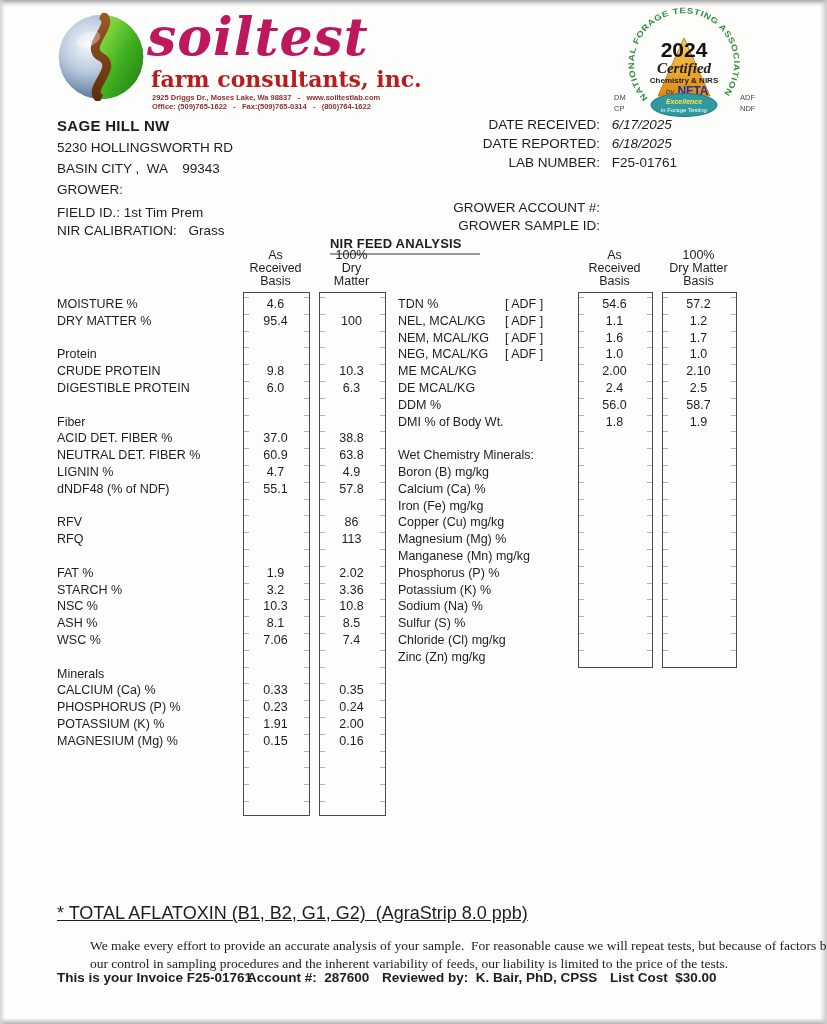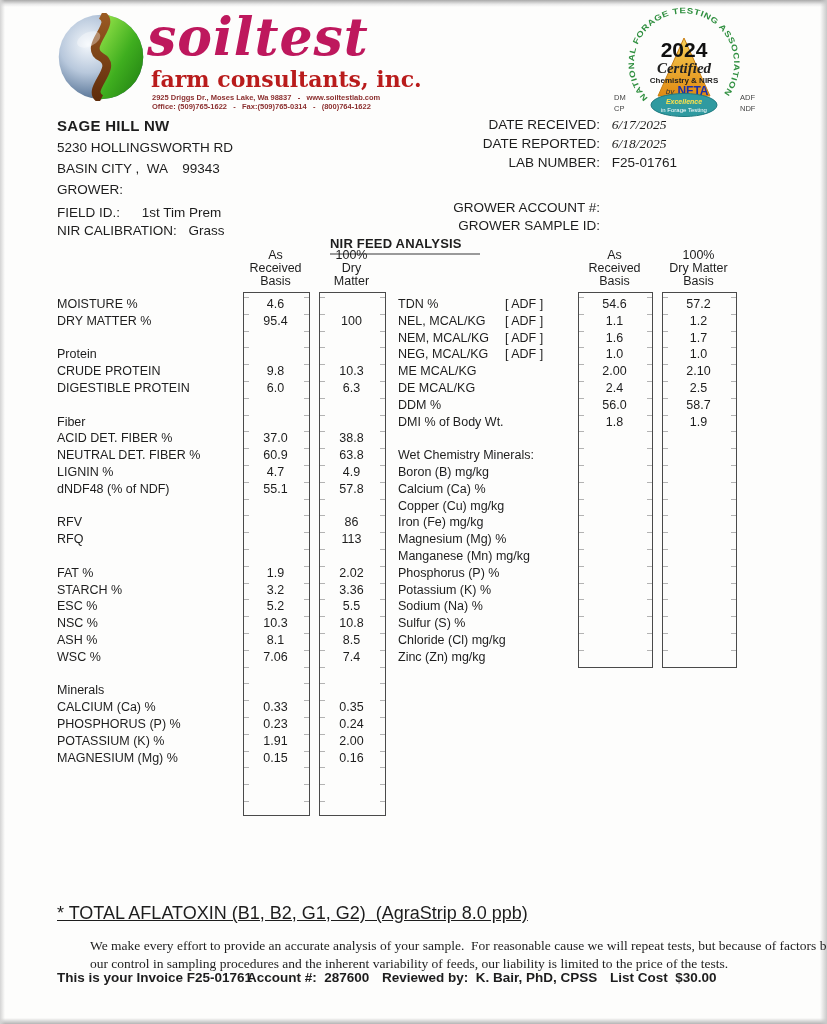--- a/index.html
+++ b/index.html
@@ -47,21 +47,21 @@
   .addr2{top:102px;}
 
   .badge{position:absolute;left:606px;top:6px;width:157px;height:114px;}
 
   
   .client-name{left:57px;top:117px;font-size:15px;font-weight:bold;letter-spacing:.3px;}
   .client-line{left:57px;font-size:13.5px;}
   .mrow{position:absolute;left:420px;width:400px;font-size:13.5px;}
   .mlabel{display:inline-block;width:180px;text-align:right;}
   .mval{margin-left:8px;}
-  .ital{font-style:italic;font-family:Liberation Serif, serif;}
+  .ital{font-style:italic;}
   .pair-label{display:inline-block;}
 
   
   .nir-title{
     position:absolute;left:330px;top:236px;
     font-size:13px;font-weight:bold;letter-spacing:.2px;
     padding:0 18px 2px 0;
     border-bottom:2px solid #9a9a9a;
   }
   .colhead{
@@ -173,21 +173,21 @@
     <text x="134" y="94" font-size="7.5" fill="#444">ADF</text>
     <text x="134" y="105" font-size="7.5" fill="#444">NDF</text>
   </svg>
 
   <div class="abs client-name">SAGE HILL NW</div>
   <div class="abs client-line" style="top:140px;">5230 HOLLINGSWORTH RD</div>
   <div class="abs client-line pre" style="top:161px;">BASIN CITY ,  WA    99343</div>
   <div class="abs client-line" style="top:182px;">GROWER:</div>
   <div class="abs client-line" style="top:205px;">
     <span class="pair-label">FIELD ID.:</span>
-    <span style="margin-left:18px;text-align:right;">1st Tim Prem</span>
+    <span style="text-align:right;">1st Tim Prem</span>
   </div>
   <div class="abs client-line" style="top:223px;">
     <span class="pair-label">NIR CALIBRATION:</span>
     <span style="margin-left:8px;">Grass</span>
   </div>
 
   <div class="mrow" style="top:117px;">
     <span class="mlabel">DATE RECEIVED:</span>
     <span class="mval ital">6/17/2025</span>
   </div>
@@ -329,25 +329,20 @@
         <div class="c-v1">1.9</div>
         <div class="c-v2">2.02</div>
       </div>
 
       <div class="row">
         <div class="c-label">STARCH %</div>
         <div class="c-v1">3.2</div>
         <div class="c-v2">3.36</div>
       </div>
 
-      <div class="row">
-        <div class="c-label">ESC %</div>
-        <div class="c-v1">5.2</div>
-        <div class="c-v2">5.5</div>
-      </div>
 
       <div class="row">
         <div class="c-label">NSC %</div>
         <div class="c-v1">10.3</div>
         <div class="c-v2">10.8</div>
       </div>
 
       <div class="row">
         <div class="c-label">ASH %</div>
         <div class="c-v1">8.1</div>
@@ -477,28 +472,28 @@
       </div>
 
       <div class="row">
         <div class="r-label">Calcium (Ca) %</div>
         <div class="r-bracket"></div>
         <div class="r-v1"></div>
         <div class="r-v2"></div>
       </div>
 
       <div class="row">
+        <div class="r-label">Iron  (Fe)  mg/kg</div>
+        <div class="r-bracket"></div>
+        <div class="r-v1"></div>
+        <div class="r-v2"></div>
+      </div>
+
+      <div class="row">
         <div class="r-label">Copper  (Cu)  mg/kg</div>
-        <div class="r-bracket"></div>
-        <div class="r-v1"></div>
-        <div class="r-v2"></div>
-      </div>
-
-      <div class="row">
-        <div class="r-label">Iron  (Fe)  mg/kg</div>
         <div class="r-bracket"></div>
         <div class="r-v1"></div>
         <div class="r-v2"></div>
       </div>
 
       <div class="row">
         <div class="r-label">Magnesium (Mg) %</div>
         <div class="r-bracket"></div>
         <div class="r-v1"></div>
         <div class="r-v2"></div>

